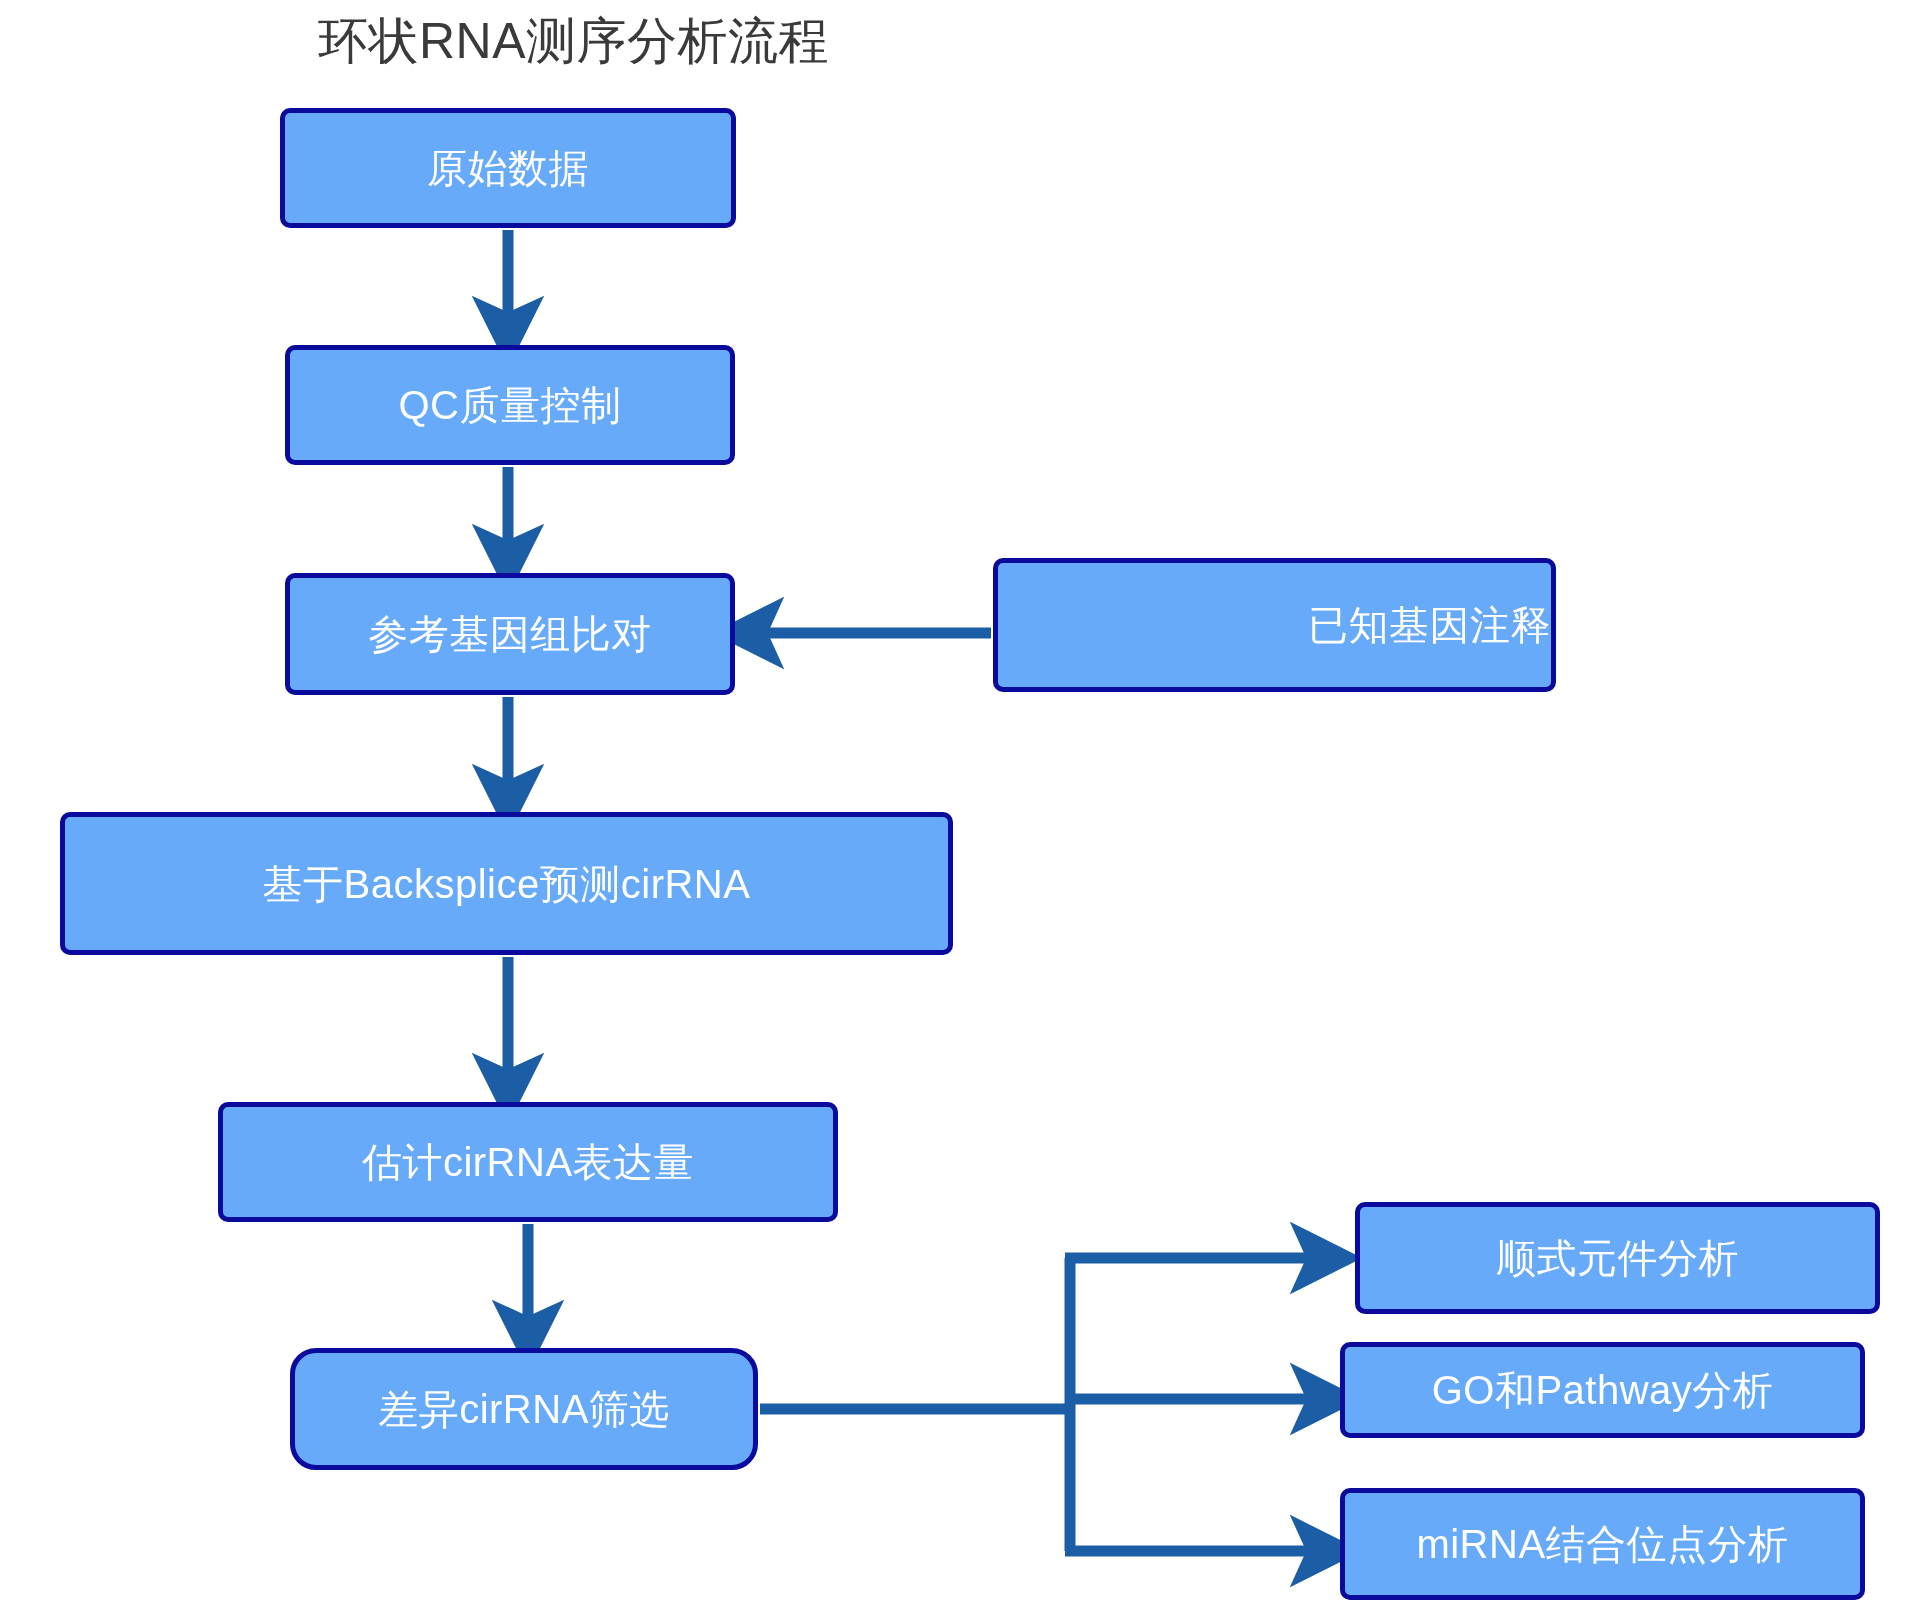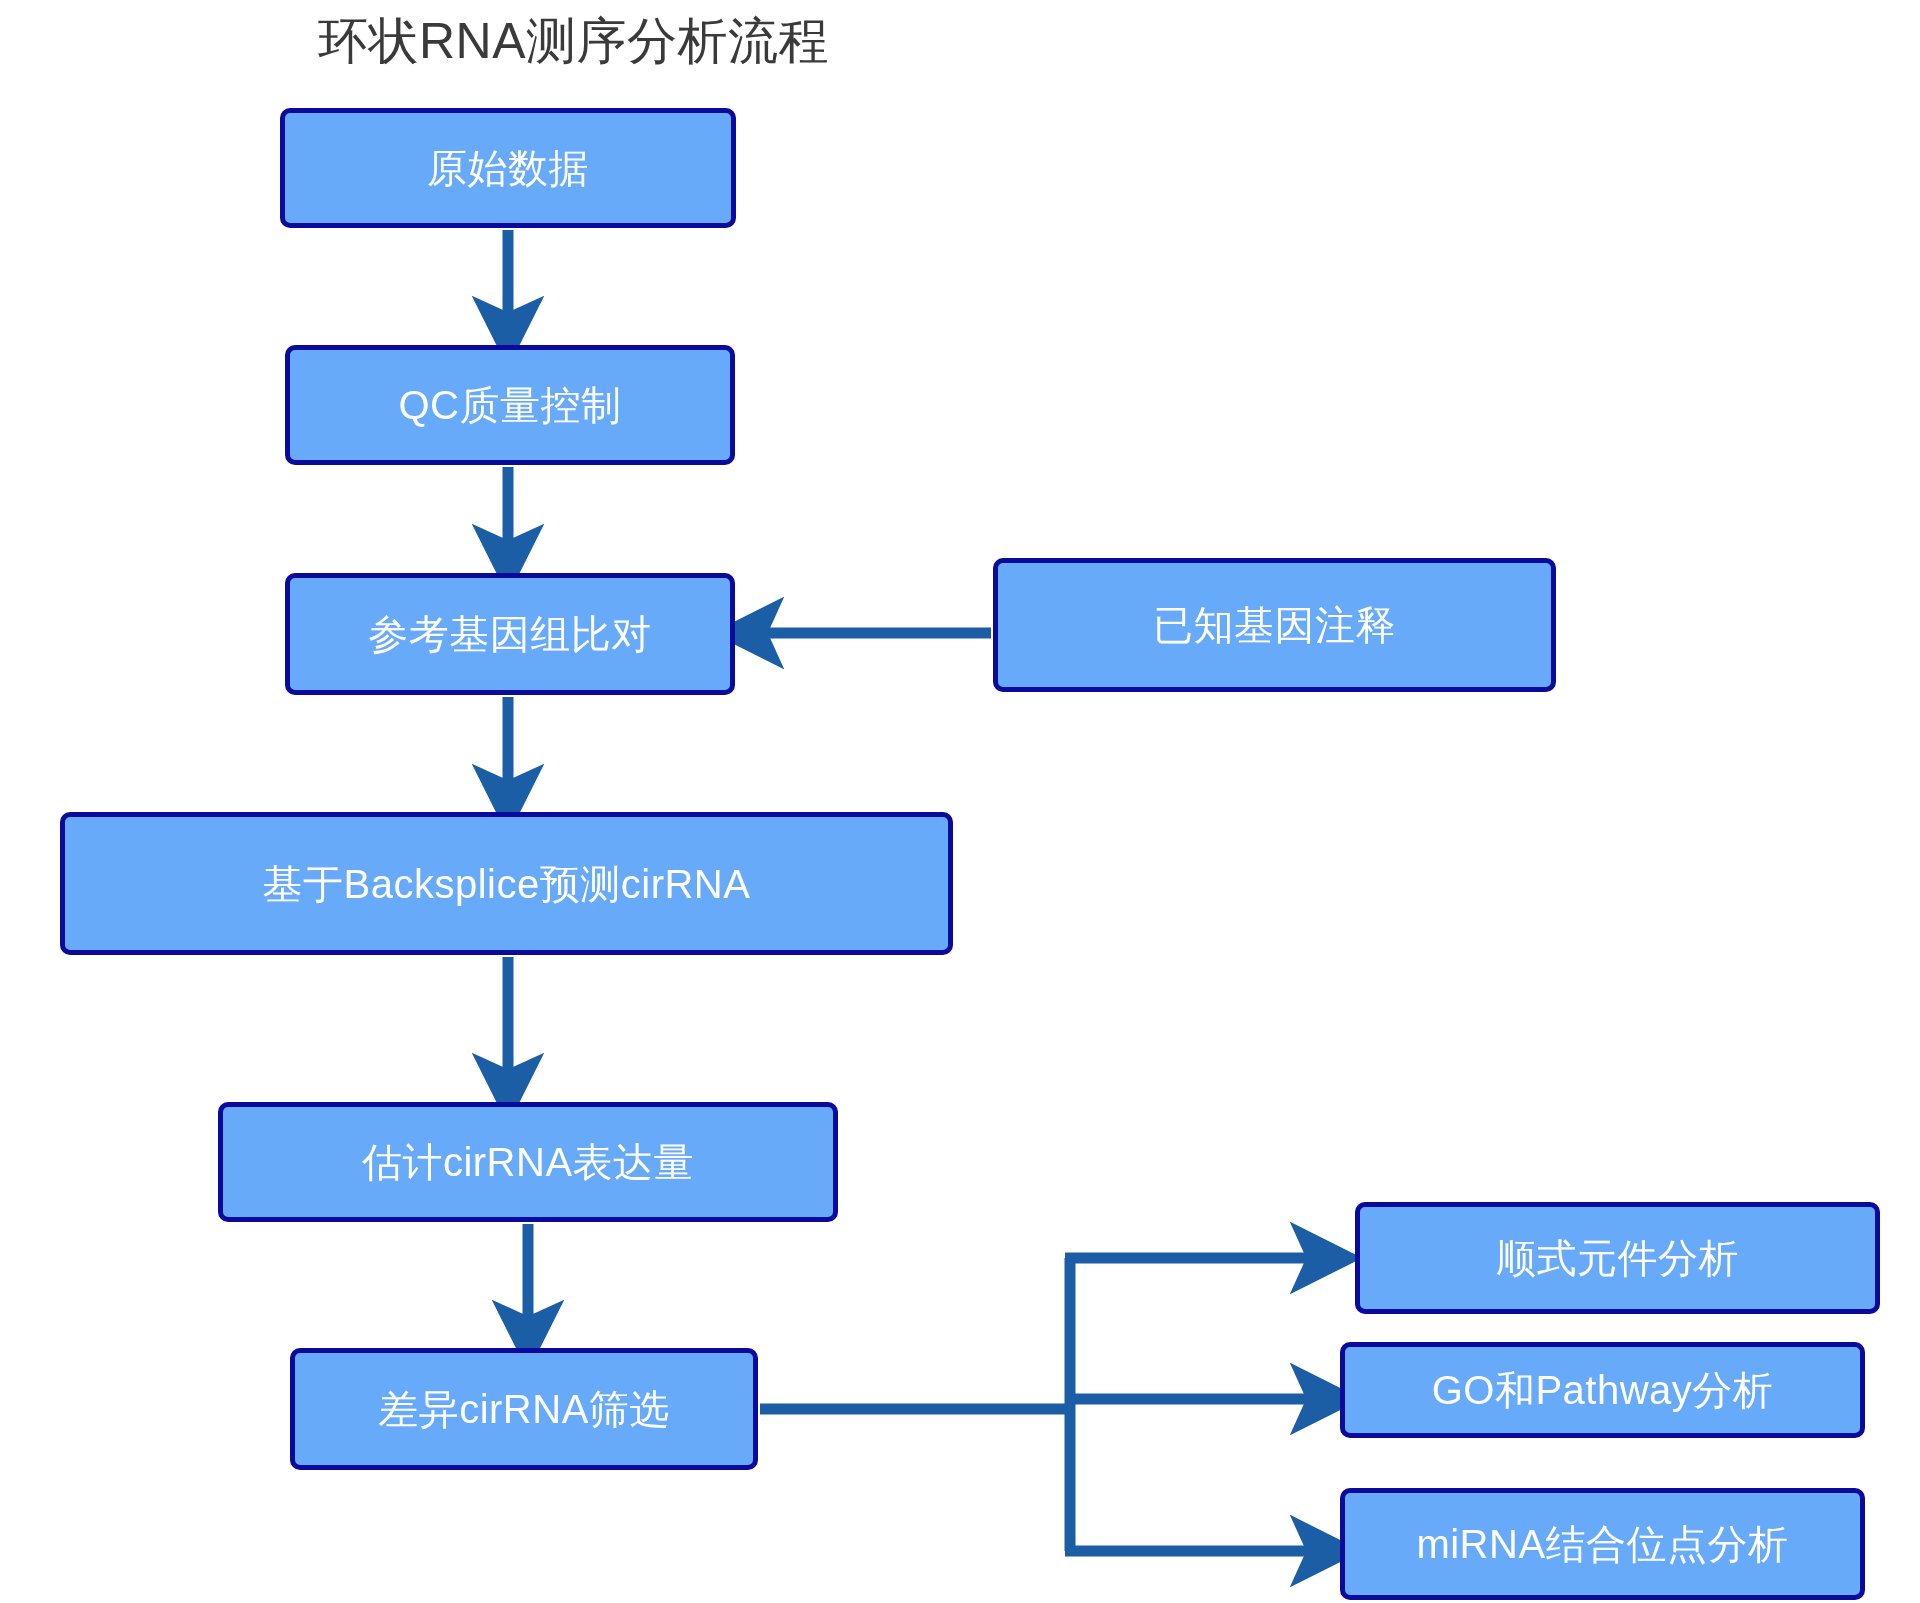--- a/index.html
+++ b/index.html
@@ -115,33 +115,33 @@
   </div>
 
   <div class="node" id="node-qc" style="left:285px; top:345px; width:450px; height:120px;">
     <span class="node-label">QC质量控制</span>
   </div>
 
   <div class="node" id="node-genome-align" style="left:285px; top:573px; width:450px; height:122px;">
     <span class="node-label">参考基因组比对</span>
   </div>
 
-  <div class="node" id="node-gene-annotation" style="left:993px; top:558px; width:563px; height:134px;">
+  <div class="node" id="node-gene-annotation" style="left:993px; top:558px; width:563px; height:134px;justify-content:flex-end;">
     <span class="node-label">已知基因注释</span>
   </div>
 
   <div class="node" id="node-backsplice" style="left:60px; top:812px; width:893px; height:143px;">
     <span class="node-label">基于Backsplice预测cirRNA</span>
   </div>
 
   <div class="node" id="node-expression" style="left:218px; top:1102px; width:620px; height:120px;">
     <span class="node-label">估计cirRNA表达量</span>
   </div>
 
-  <div class="node" id="node-diff-screen" style="left:290px; top:1348px; width:468px; height:122px;">
+  <div class="node" id="node-diff-screen" style="left:290px; top:1348px; width:468px; height:122px;border-radius:26px;">
     <span class="node-label">差异cirRNA筛选</span>
   </div>
 
   <div class="node" id="node-cis-element" style="left:1340px; top:1202px; width:525px; height:112px;margin-left:15px;">
     <span class="node-label">顺式元件分析</span>
   </div>
 
   <div class="node" id="node-go-pathway" style="left:1340px; top:1342px; width:525px; height:96px;">
     <span class="node-label">GO和Pathway分析</span>
   </div>

